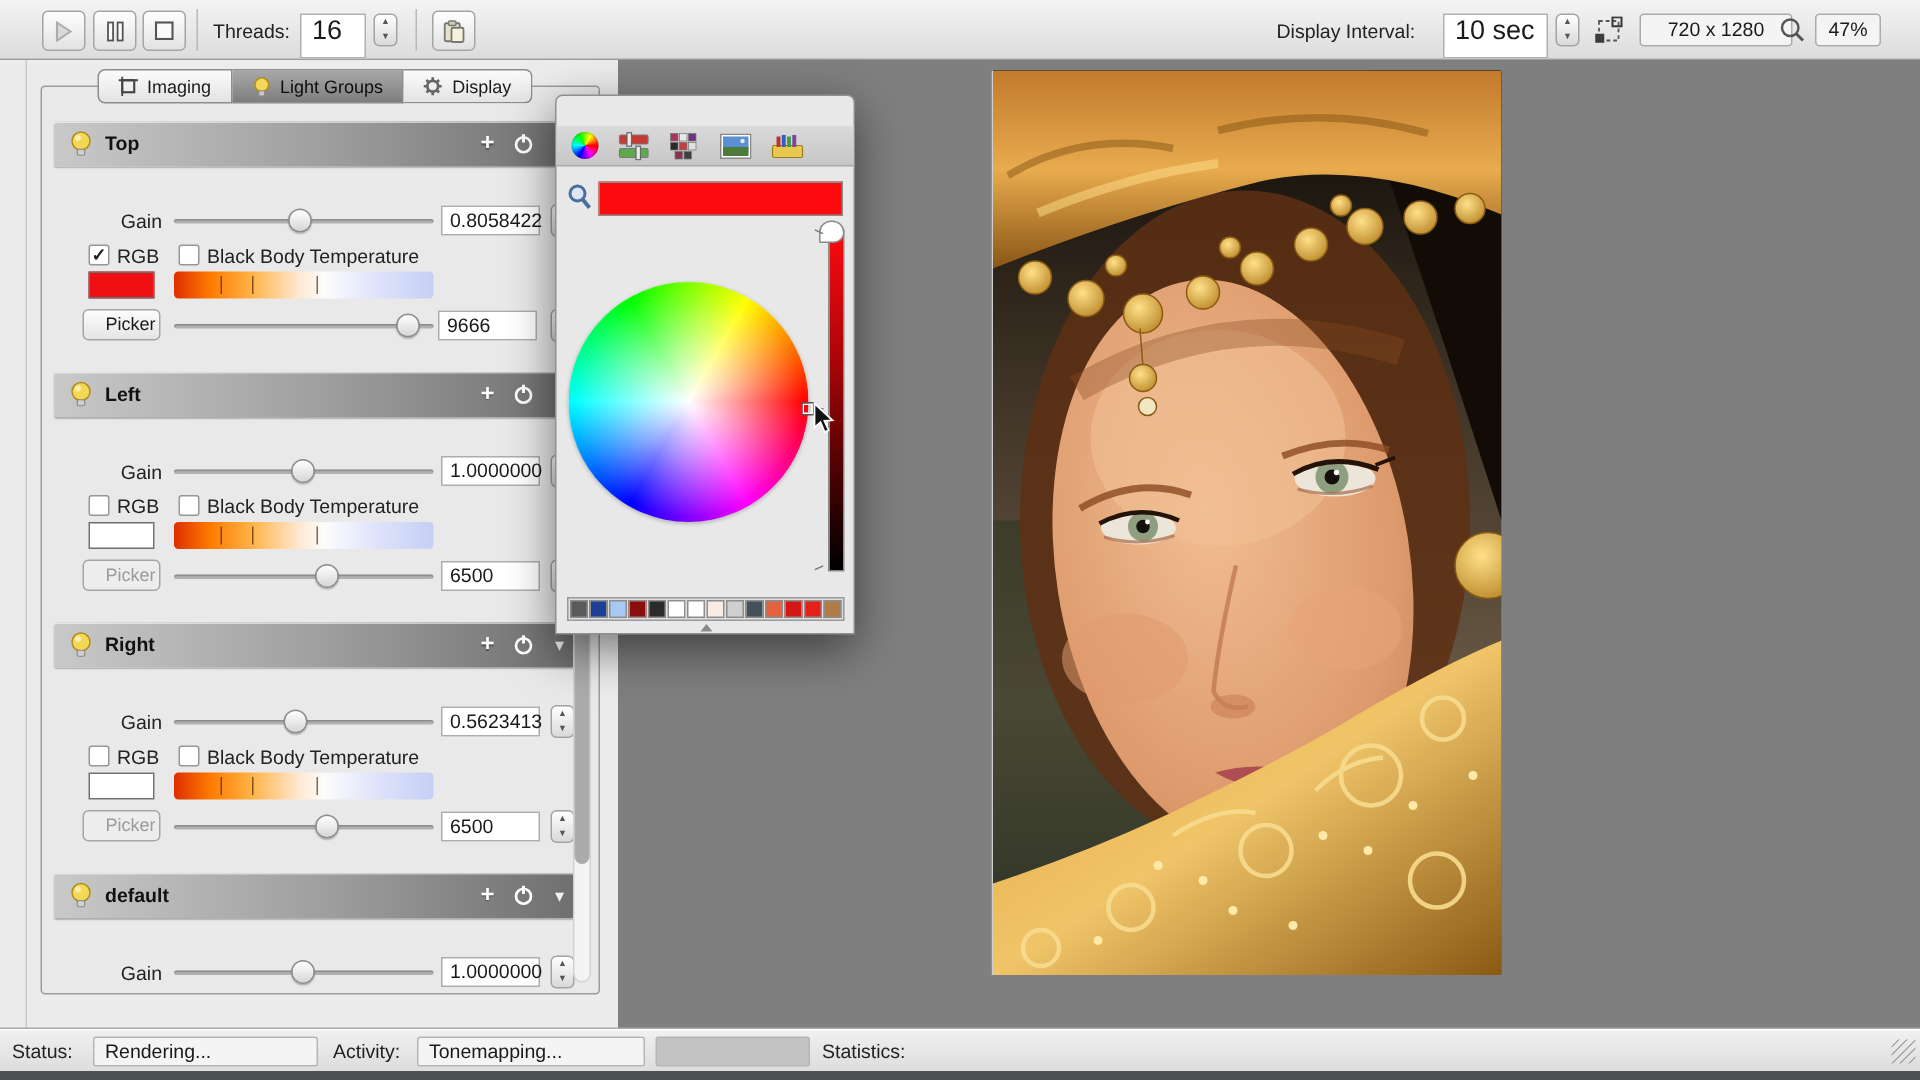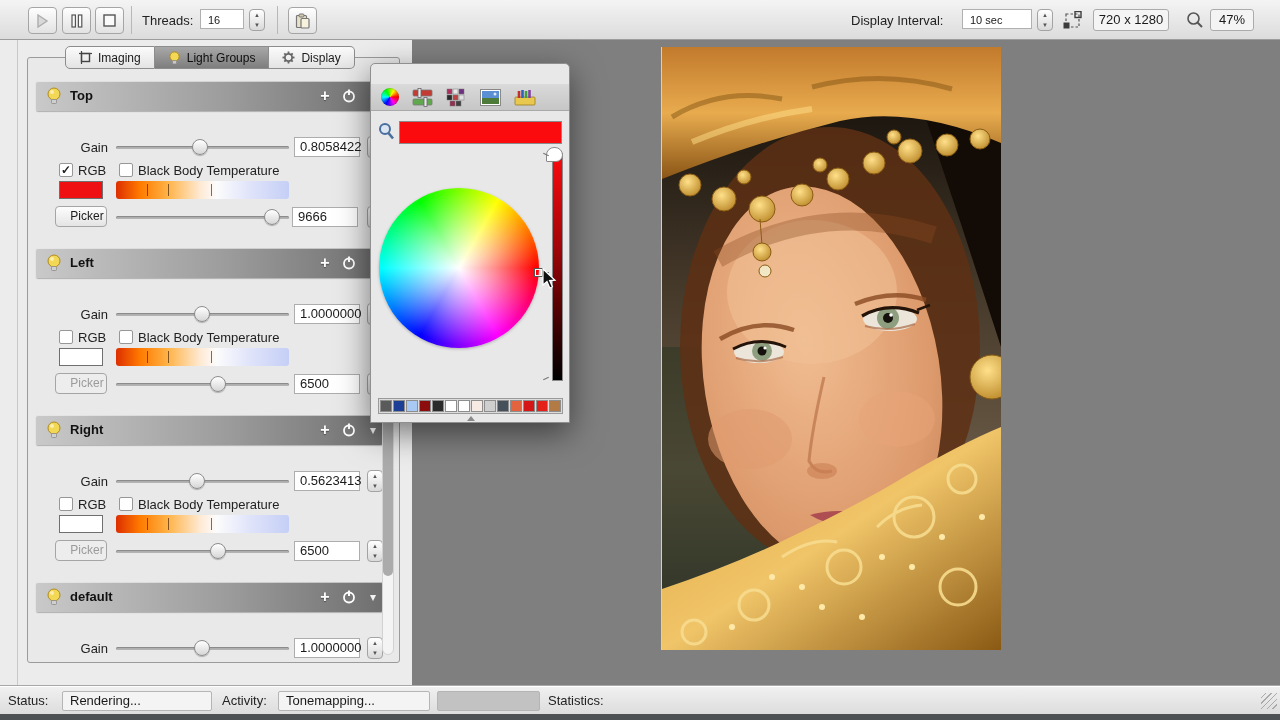--- a/index.html
+++ b/index.html
@@ -8,22 +8,22 @@
   .abs { position:absolute; }
 
   
   .toolbar { position:absolute; left:0; top:0; width:1280px; height:40px;
     background:linear-gradient(#f4f4f4,#dcdcdc); border-bottom:1px solid #9c9c9c; z-index:3; }
   .tb-btn { position:absolute; top:7px; width:29px; height:27px;
     background:linear-gradient(#fefefe,#e2e2e2); border:1px solid #a5a5a5; border-radius:4px;
     display:flex; align-items:center; justify-content:center; }
   .tb-sep { position:absolute; top:6px; width:1px; height:28px; background:#b8b8b8; }
   .tb-label { position:absolute; top:13px; font-size:13px; color:#222; }
-  .tb-field { position:absolute; top:9px; height:20px; background:#fff; border:1px solid #b0b0b0;
-    font-size:11px; line-height:20px; padding-left:7px; }
+  .tb-field { position:absolute; top:9px; height:30px; background:#fff; border:1px solid #b0b0b0;
+    font-size:18px; line-height:20px; padding-left:7px; }
   .tb-box { position:absolute; top:9px; height:22px; background:#f4f4f4; border:1px solid #ababab;
     border-radius:3px; font-size:13px; line-height:20px; text-align:center; }
   .stepper { width:16px; height:22px; background:linear-gradient(#fff,#d9d9d9);
     border:1px solid #a3a3a3; border-radius:4px; display:flex; flex-direction:column; overflow:hidden; }
   .stepper span { flex:1; font-size:6px; line-height:10px; text-align:center; color:#555; }
   .tb-stepper { position:absolute; top:9px; }
 
   
   .status-bar { position:absolute; left:0; top:686px; width:1280px; height:28px;
     background:linear-gradient(#f0f0f0,#dddddd); border-top:1px solid #ffffff;
@@ -157,21 +157,21 @@
   <div class="tb-field" style="left:962px; width:70px">10 sec</div>
   <div class="stepper tb-stepper" style="left:1037px">
       <span>▲</span>
       <span>▼</span>
     </div>
   <svg class="abs" style="left:1063px; top:11px" width="19" height="19">
     <rect x="3" y="3" width="13" height="13" fill="none" stroke="#555" stroke-width="1.2" stroke-dasharray="2.5 2"></rect>
     <rect x="0.5" y="11.5" width="6" height="6" fill="#3c3c3c"></rect>
     <rect x="12" y="0.5" width="6" height="6" fill="none" stroke="#3c3c3c" stroke-width="1.4"></rect>
   </svg>
-  <div class="tb-box" style="left:1093px; width:76px">720 x 1280</div>
+  <div class="tb-box" style="left:1093px; width:102px">720 x 1280</div>
   <svg class="abs" style="left:1186px; top:11px" width="18" height="18">
     <circle cx="7.5" cy="7.5" r="5.5" fill="none" stroke="#555" stroke-width="1.6"></circle>
     <line x1="11.5" y1="11.5" x2="16" y2="16" stroke="#555" stroke-width="2"></line>
   </svg>
   <div class="tb-box" style="left:1210px; width:44px">47%</div>
 </div>
 
 <div class="render-area">
   <div class="render-image">
     <svg width="339" height="603" viewBox="0 0 339 603">

